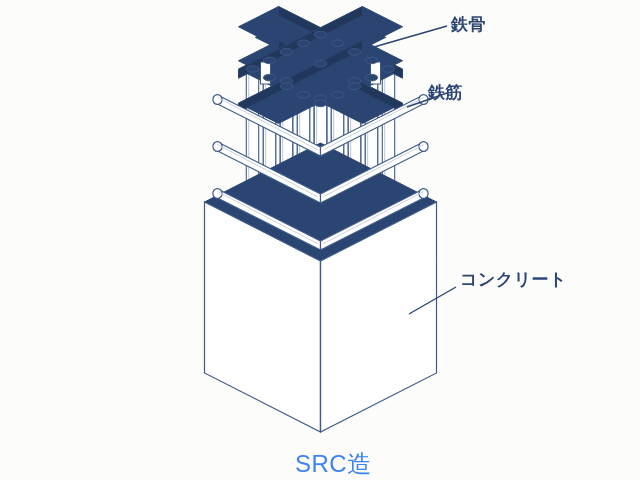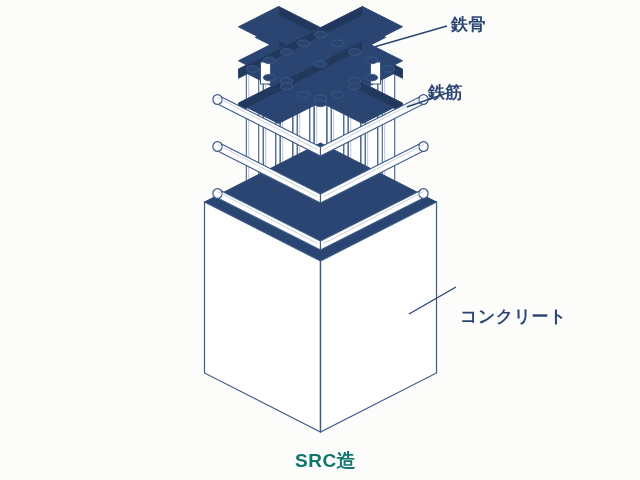--- a/index.html
+++ b/index.html
@@ -28,29 +28,29 @@
   .label {
     position: absolute;
     color: #2b4572;
     font-size: 17px;
     font-weight: bold;
     letter-spacing: 0.5px;
     white-space: nowrap;
   }
   .caption {
     position: absolute;
-    color: #0f766e;
-    font-size: 19px;
-    font-weight: bold;
+    color: #3b82f6;
+    font-size: 24px;
+    font-weight: normal;
     letter-spacing: 0.5px;
     white-space: nowrap;
   }
   #label-steel   { left: 451px; top: 13px; }
   #label-rebar   { left: 428px; top: 81px; }
-  #label-concrete{ left: 460px; top: 268px; margin-top: 37px; }
+  #label-concrete{ left: 460px; top: 268px; }
   #caption-src   { left: 295px; top: 448px; }
 </style>
 </head>
 <body>
 
 <div id="stage">
 
   <svg id="diagram" viewBox="0 0 640 480">
     <defs>
 

